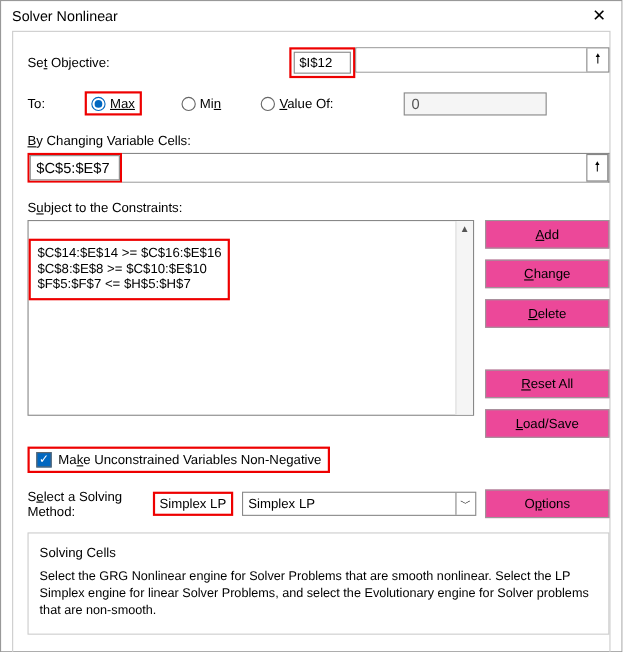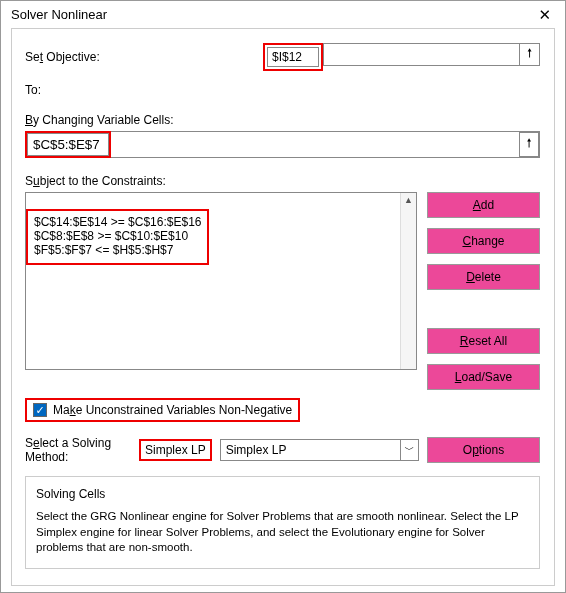--- a/index.html
+++ b/index.html
@@ -7,21 +7,21 @@
       font-family: "Segoe UI", Tahoma, sans-serif;
       font-size: 12px;
       background: #fff;
       width: 566px;
       height: 593px;
       overflow: hidden;
     }
     .window { width: 566px; height: 593px; border: 1px solid #999; background: #fff; display: flex; flex-direction: column; }
     .titlebar { display: flex; justify-content: space-between; align-items: center; padding: 6px 10px; font-size: 13px; }
     .titlebar .close { font-size: 15px; padding: 0 4px; line-height: 1; }
-    .content { flex: 1; border: 1px solid #ccc; margin: 0 10px 6px 10px; padding: 14px 14px 12px 13px; display: flex; flex-direction: column; }
+    .content { flex: 1; border: 1px solid #ccc; margin: 0 10px 6px 10px; padding: 14px 0 12px 13px; display: flex; flex-direction: column; }
     .row { display: flex; align-items: center; margin-bottom: 12px; }
     .row.objective { gap: 8px; }
     .label-setobj { width: 230px; }
     .objective-field-wrap { flex: 1; display: flex; align-items: flex-start; }
     .field-red { border: 2px solid #e00; padding: 2px; display: inline-block; }
     .field-red input { border: 1px solid #888; padding: 2px 4px; font-size: 12px; }
     .obj-input-group { flex: 1; display: flex; border: 1px solid #888; }
     .obj-input-group input { border: none; flex: 1; padding: 3px 5px; }
     .pick-btn { width: 20px; display: flex; align-items: center; justify-content: center; border-left: 1px solid #888; }
     .to-row { display: flex; align-items: center; margin-bottom: 16px; }
@@ -82,20 +82,37 @@
         </span>
         <div class="obj-input-group">
           <input style="">
           <span class="pick-btn">🠕</span>
         </div>
       </div>
     </div>
 
     <div class="to-row">
       <span class="to-label">To:</span>
+      <div class="radio-group">
+        <span class="radio-red">
+          <span class="radio-circle checked">
+              <span class="radio-dot"></span>
+            </span>
+          <span class="u">Max</span>
+        </span>
+        <span class="radio-item">
+          <span class="radio-circle"></span>
+          <span>Mi<span class="u">n</span></span>
+        </span>
+        <span class="radio-item">
+          <span class="radio-circle"></span>
+          <span><span class="u">V</span>alue Of:</span>
+        </span>
+        <input class="valueof-input" disabled="" value="0" style="">
+      </div>
     </div>
 
     <div class="changing-label"><span class="u">B</span>y Changing Variable Cells:</div>
     <div class="changing-field-row">
       <span class="changing-red">
         <input value="$C$5:$E$7" style="">
       </span>
       <div class="changing-rest">
         <input style="">
         <span class="pick-btn" style="border:1px solid #888; border-left:1px solid #888;">🠕</span>

